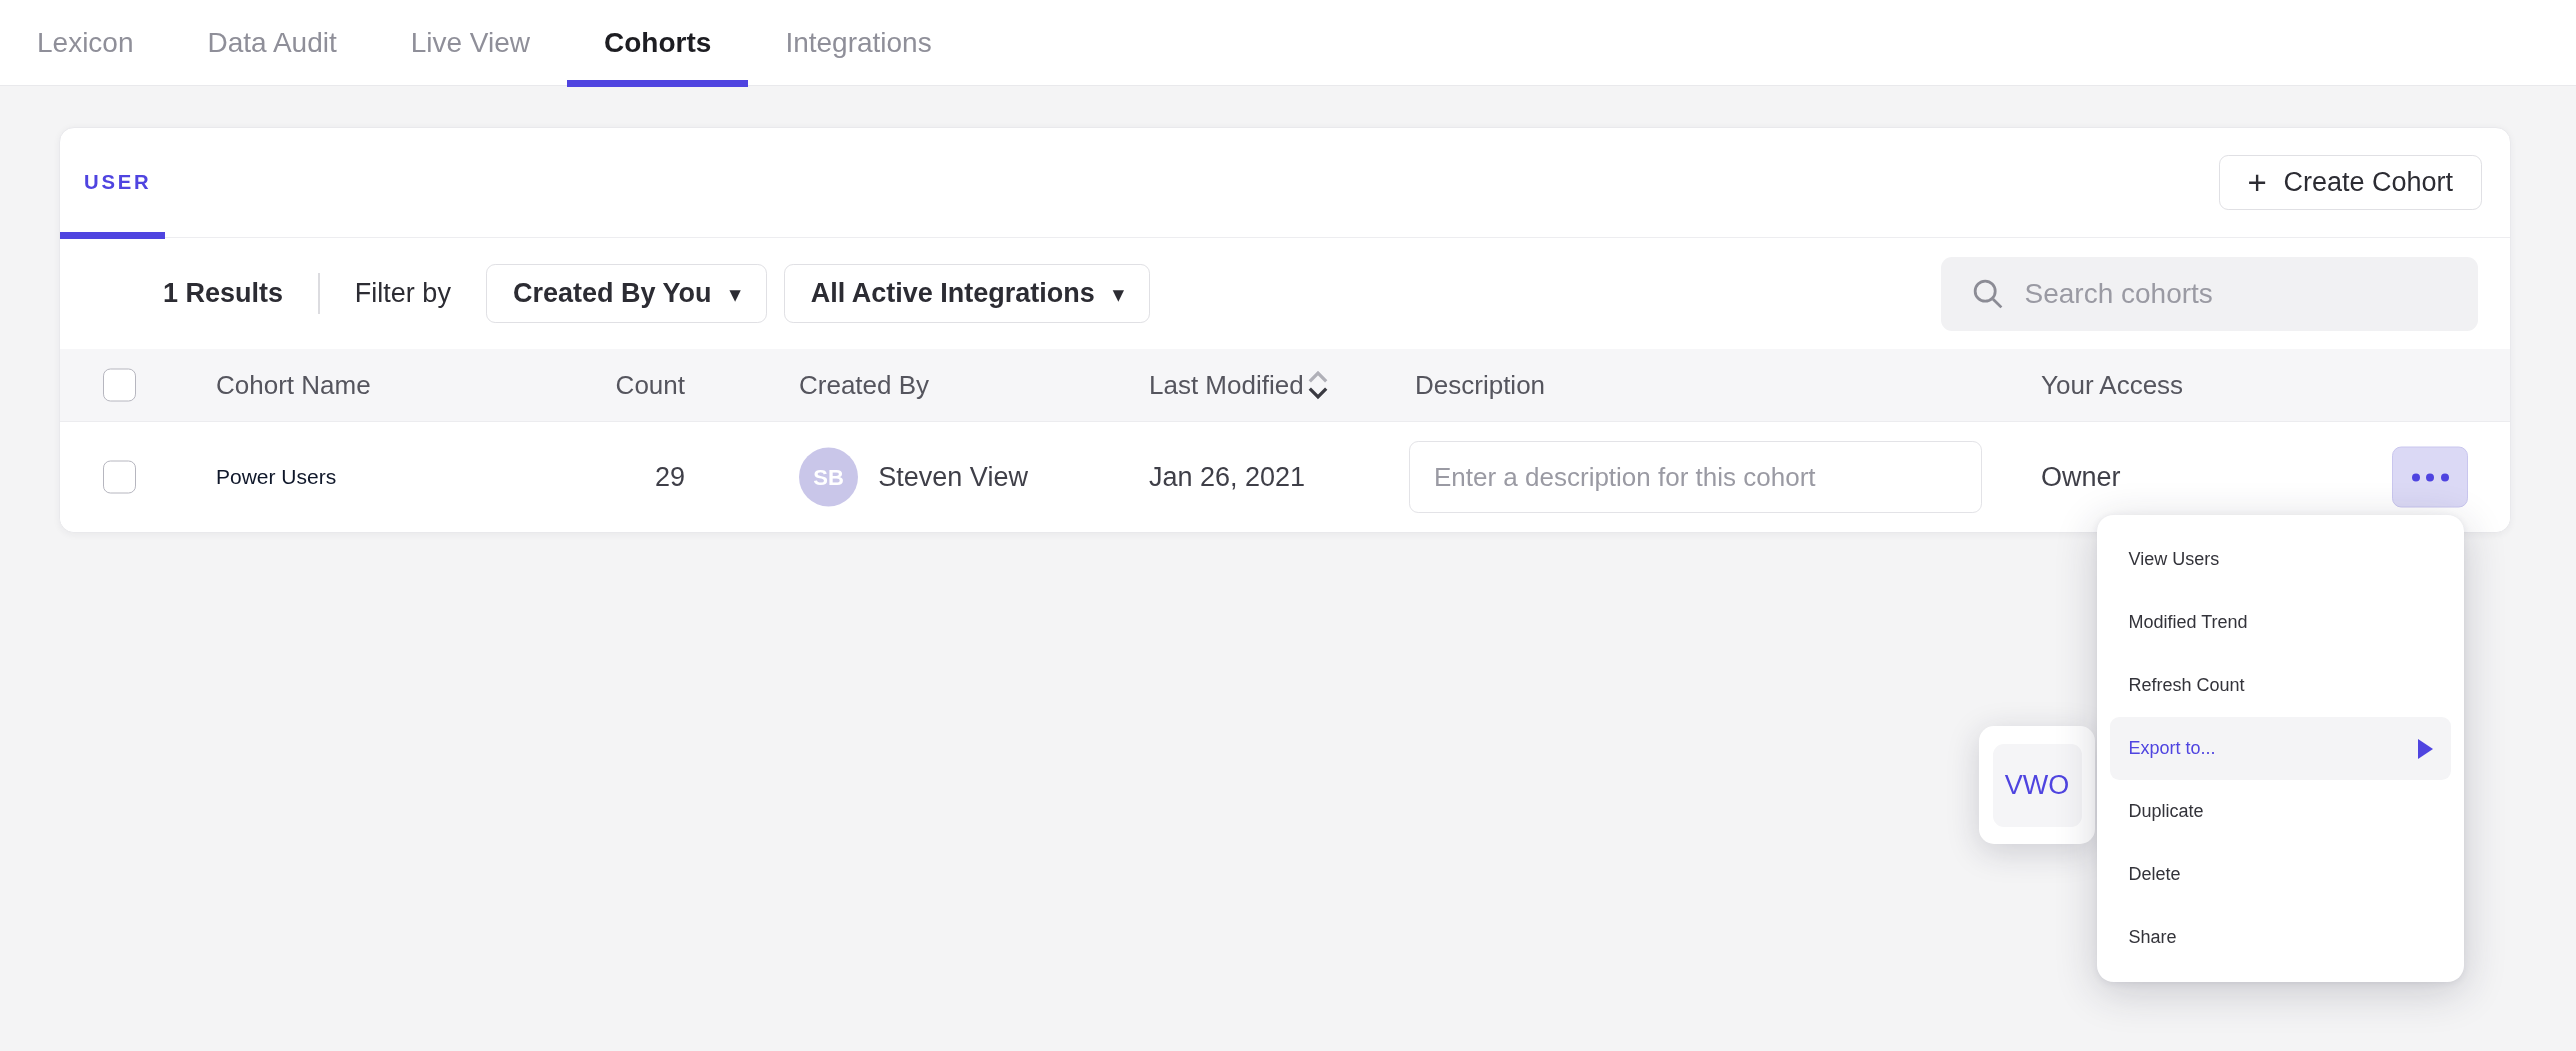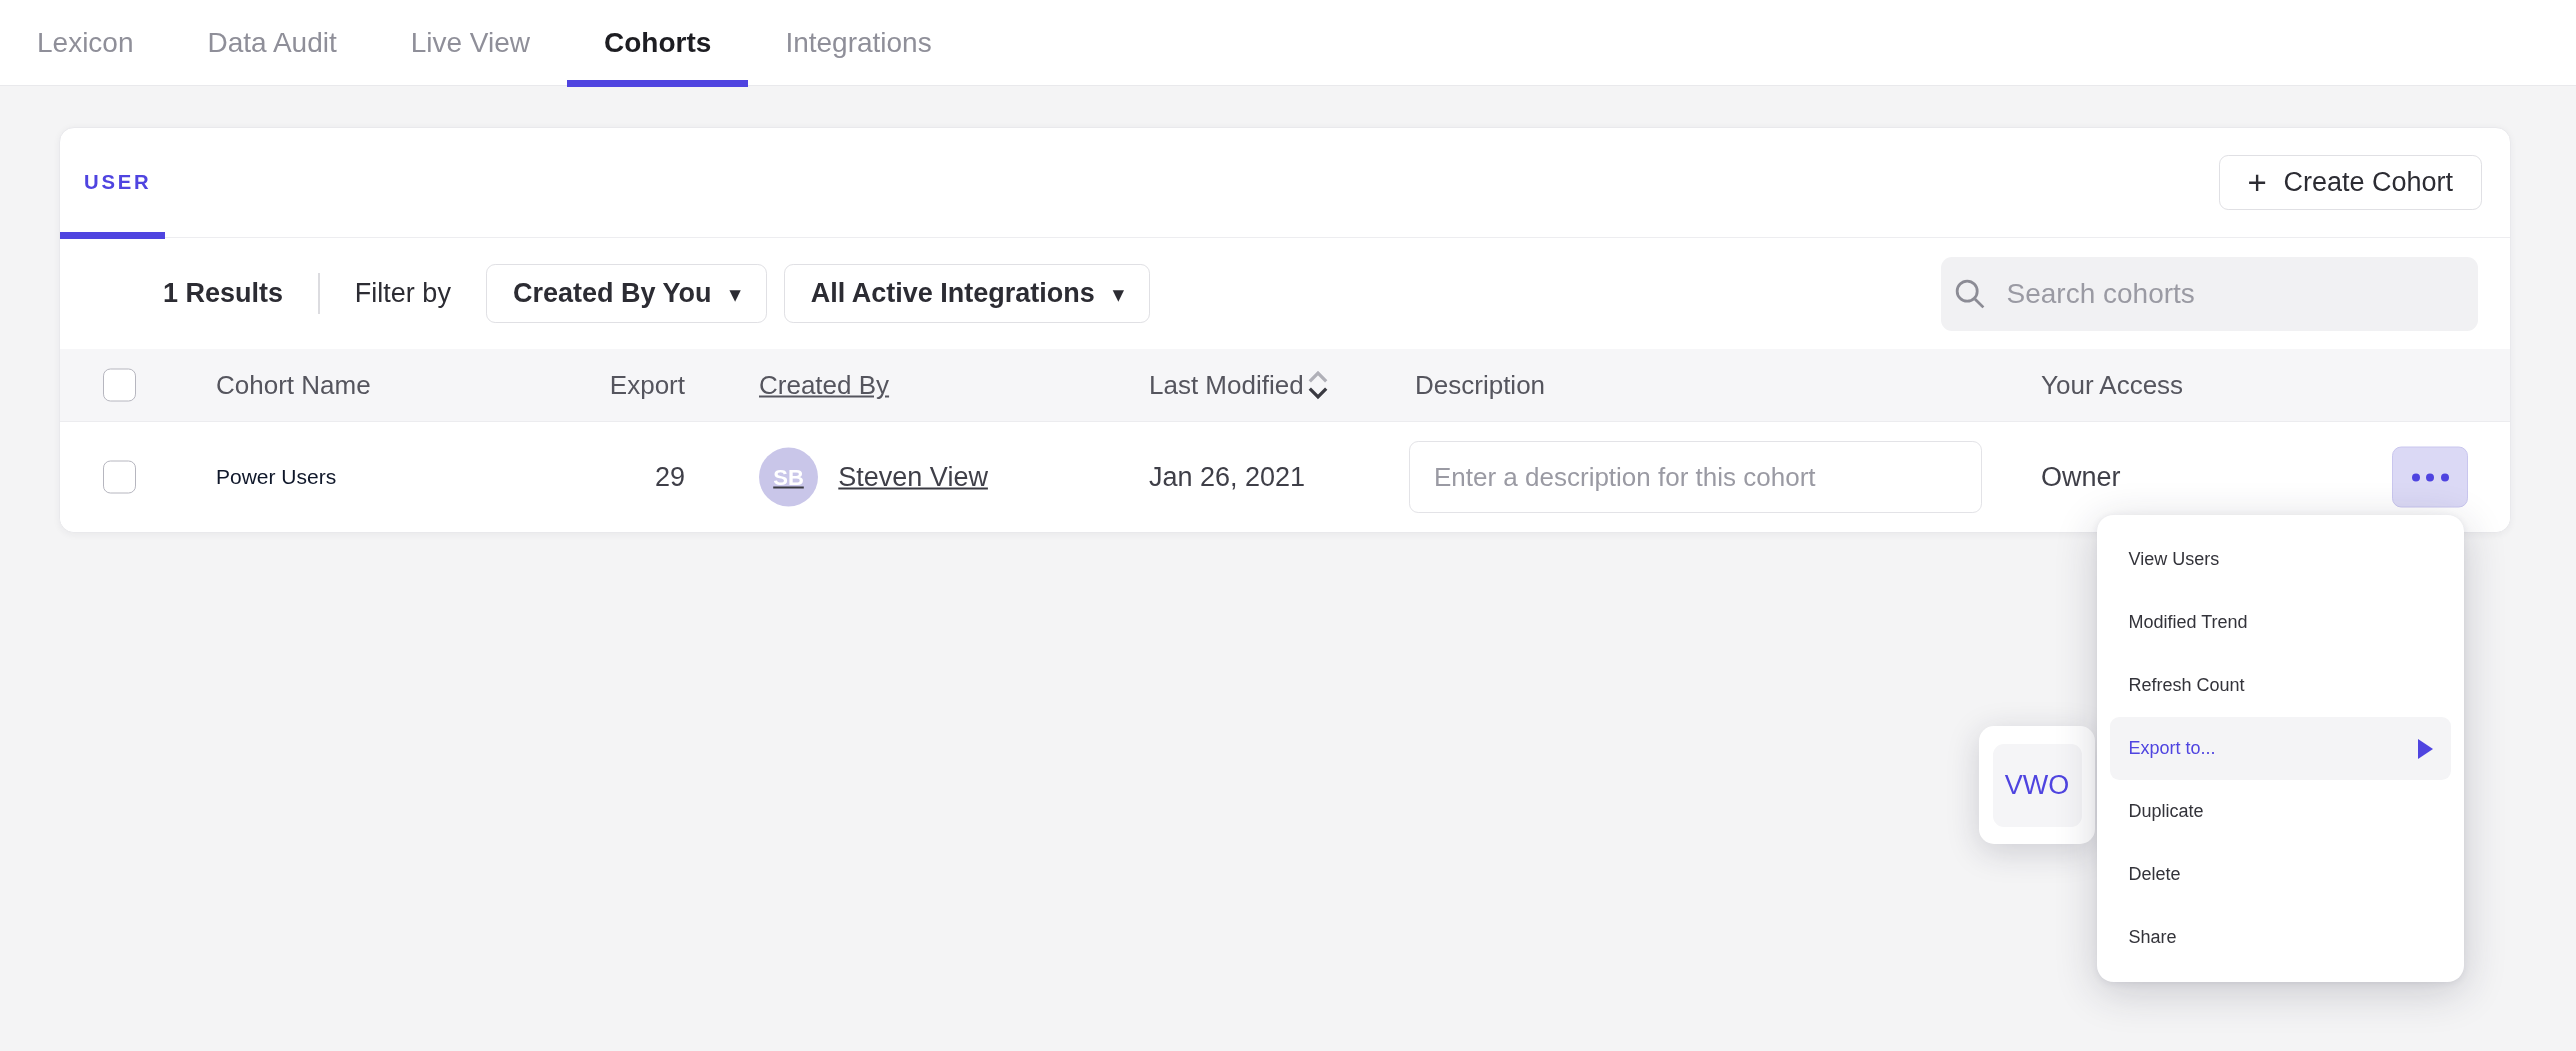--- a/index.html
+++ b/index.html
@@ -66,41 +66,41 @@
     display:flex; align-items:center; gap:18.5px; height:59px; padding:0 26px;
     border:1.8px solid #e0e0e4; border-radius:9.2px; background:#fff;
     font-size:27px; font-weight:700; color:#2c2c33; cursor:pointer;
   }
   .dropdown-btn.first { margin-left:35px; }
   .dropdown-btn.second { margin-left:16.6px; }
   .caret { font-size:20.3px; color:#2c2c33; }
   .search-box {
     position:absolute; right:32px; top:50%; transform:translateY(-50%);
     width:537px; height:74px; background:#f1f1f3; border-radius:11px;
-    display:flex; align-items:center; padding:0 10px; gap:18.5px;
+    display:flex; align-items:center; padding:0 28px; gap:18.5px;
   }
   .search-box svg { flex:0 0 auto; }
   .search-input {
     flex:1; border:none; outline:none; background:transparent;
     font-family:inherit; font-size:28px; color:#3a3a42;
   }
   .search-input::placeholder { color:#9a9aa3; }
 
   
   .thead {
     position:relative; height:73px; background:#f6f6f8;
     border-bottom:1.8px solid #ececef;
   }
   .trow { position:relative; height:110px; background:#fff; border-radius:0 0 15px 15px; }
   .cell { position:absolute; top:50%; transform:translateY(-50%); white-space:nowrap; }
   .hcell { font-size:26px; color:#55555e; }
   .c-check { left:43px; }
   .c-name  { left:156px; }
   .c-count { left:499px; width:126px; text-align:right; }
-  .c-createdby { left:699px;text-decoration:underline; }
+  .c-createdby { left:739px; }
   .c-modified  { left:1089px; }
   .c-desc   { left:1355px; }
   .c-desc-input { left:1349px; }
   .c-access { left:1981px; }
   .c-actions { left:2332px; }
 
   .checkbox {
     width:33px; height:33px; border:1.8px solid #b6b6bf; border-radius:7.4px;
     background:#fff; cursor:pointer;
   }
@@ -209,21 +209,21 @@
       </svg>
       <input class="search-input" type="text" placeholder="Search cohorts" style="">
     </div>
   </div>
 
   <div class="thead">
     <div class="cell c-check">
         <div class="checkbox"></div>
       </div>
     <div class="cell c-name hcell">Cohort Name</div>
-    <div class="cell c-count hcell">Export</div>
+    <div class="cell c-count hcell">Count</div>
     <div class="cell c-createdby hcell">Created By</div>
     <div class="cell c-modified hcell">
       <span class="sort-wrap">
         <span>Last Modified</span>
         <svg width="24" height="31" viewBox="0 0 13 17" fill="none">
           <path d="M2 6.5 L6.5 2 L11 6.5" stroke="#b0b0b8" stroke-width="1.8"></path>
           <path d="M2 10.5 L6.5 15 L11 10.5" stroke="#3a3a42" stroke-width="1.8"></path>
         </svg>
       </span>
     </div>

